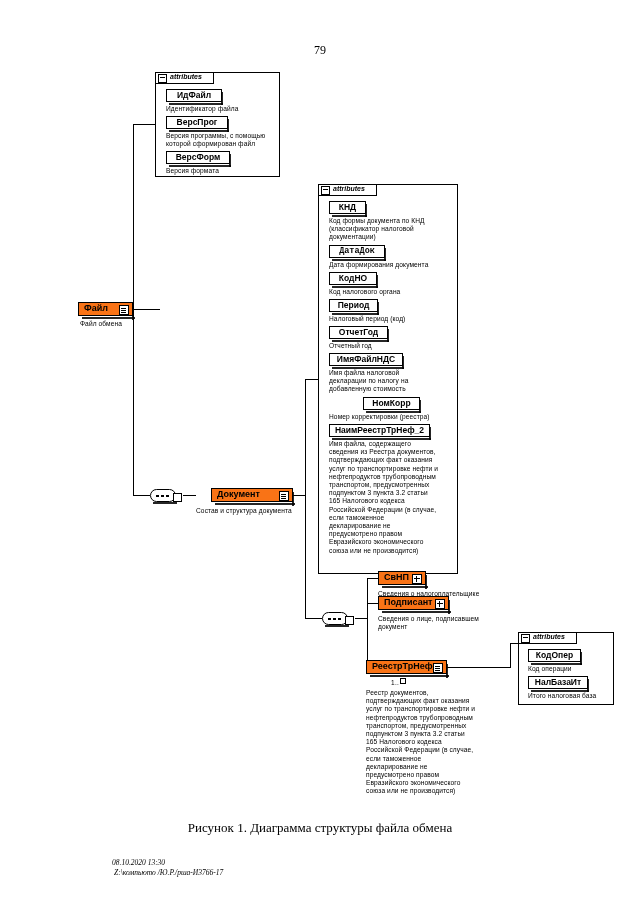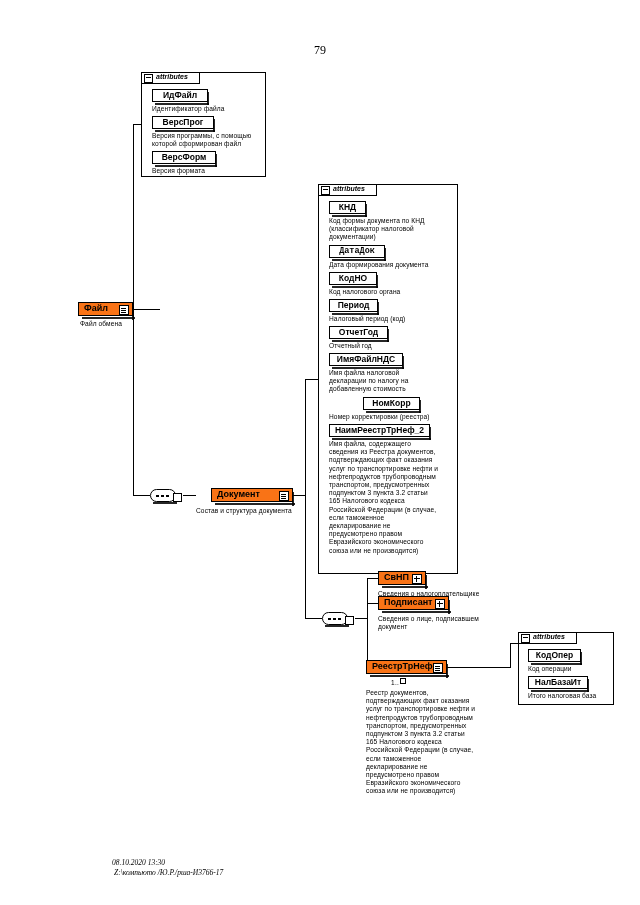--- a/index.html
+++ b/index.html
@@ -184,21 +184,21 @@
   <div class="ln-h" style="left:355px;top:618px;width:12px;"></div>
   <div class="ln-v" style="left:367px;top:578px;height:89px;"></div>
   <div class="ln-h" style="left:367px;top:578px;width:11px;"></div>
   <div class="ln-h" style="left:367px;top:603px;width:11px;"></div>
   <div class="ln-h" style="left:367px;top:667px;width:11px;"></div>
 
   <div class="ln-h" style="left:447px;top:667px;width:63px;"></div>
   <div class="ln-v" style="left:510px;top:643px;height:25px;"></div>
   <div class="ln-h" style="left:510px;top:643px;width:8px;"></div>
 
-  <div class="attr-panel" style="left:141px;top:72px;width:125px;height:105px;">
+  <div class="attr-panel" style="left:155px;top:72px;width:125px;height:105px;">
     <div class="attr-tab" style="width:59px;">
       <i class="minus-box"></i>
       <span>attributes</span>
     </div>
 
     <div class="chip" style="left:10px;top:16px;width:56px;">ИдФайл</div>
     <div class="desc" style="left:10px;top:32px;width:115px;">Идентификатор файла</div>
 
     <div class="chip" style="left:10px;top:43px;width:62px;">ВерсПрог</div>
     <div class="desc" style="left:10px;top:59px;width:118px;">Версия программы, с помощью
@@ -324,17 +324,18 @@
 транспортом, предусмотренных
 подпунктом 3 пункта 3.2 статьи
 165 Налогового кодекса
 Российской Федерации (в случае,
 если таможенное
 декларирование не
 предусмотрено правом
 Евразийского экономического
 союза или не производится)</div>
 
+  <div class="caption" style="top:820px;">Рисунок 1. Диаграмма структуры файла обмена</div>
 
   <div class="footer" style="left:112px;top:858px;">08.10.2020 13:30</div>
   <div class="footer" style="left:114px;top:868px;">Z:\компьюто /Ю.Р./рша-И3766-17</div>
 
 </div>
 
 </body></html>

